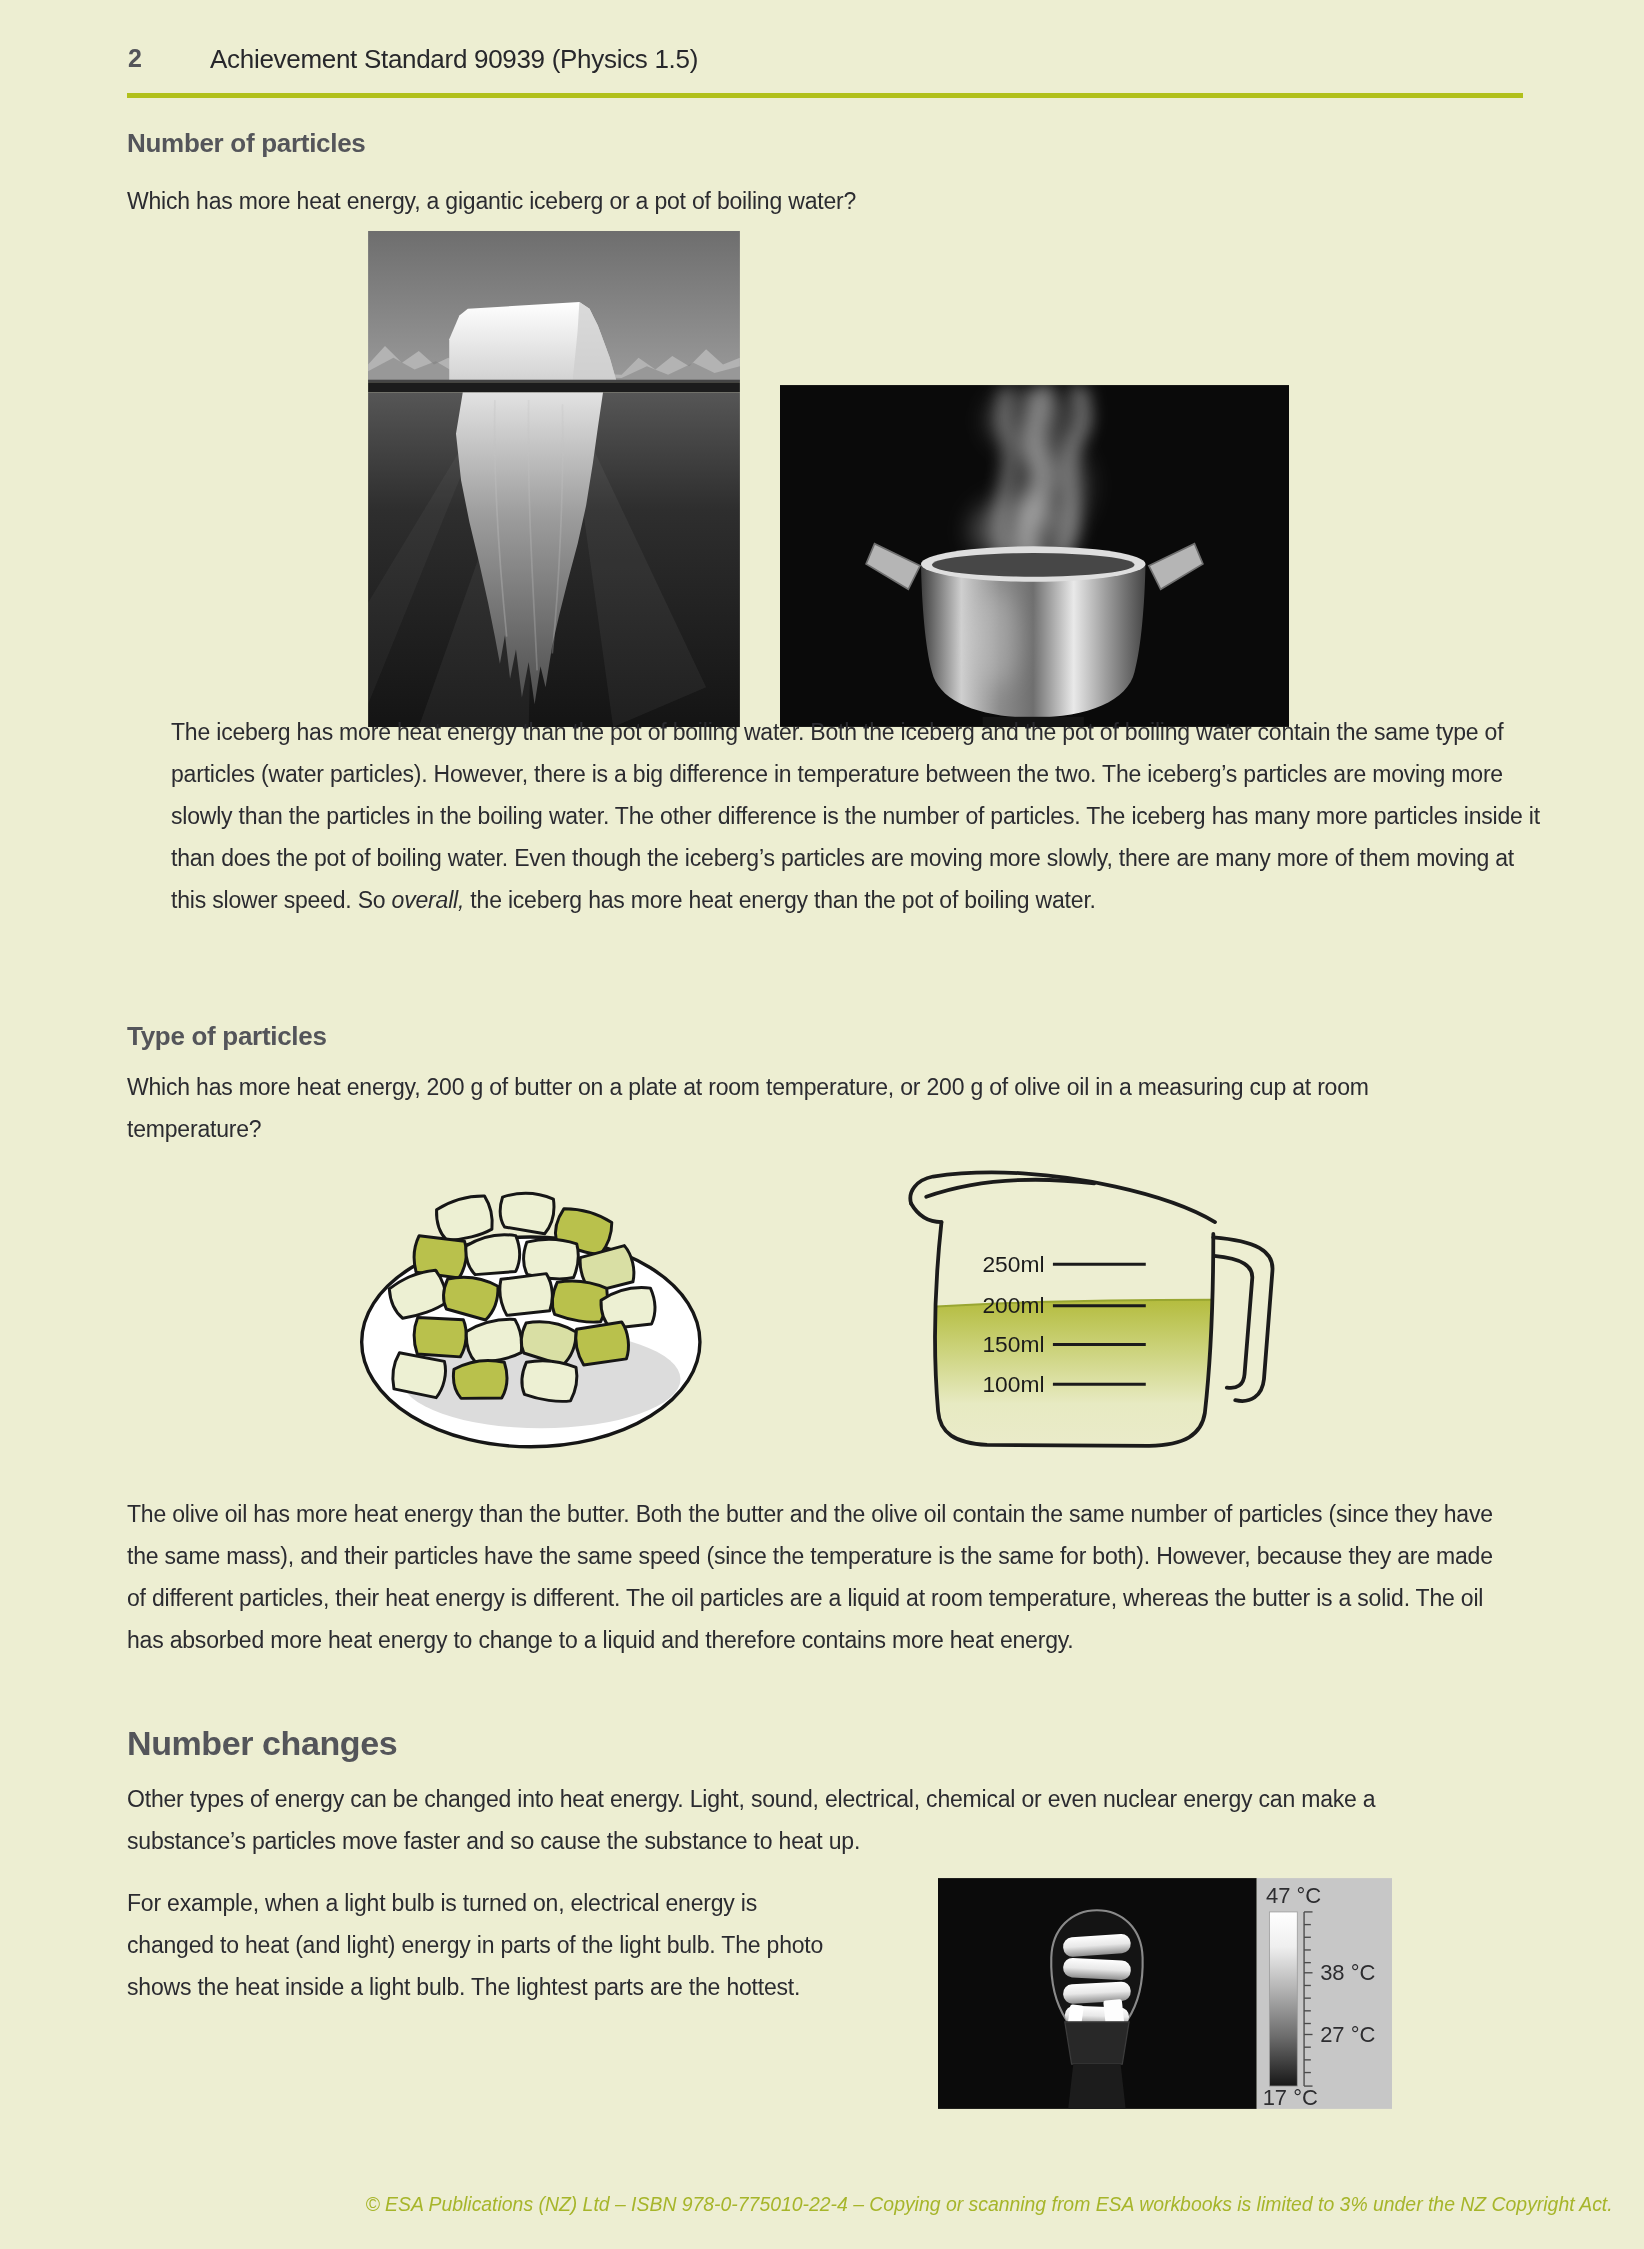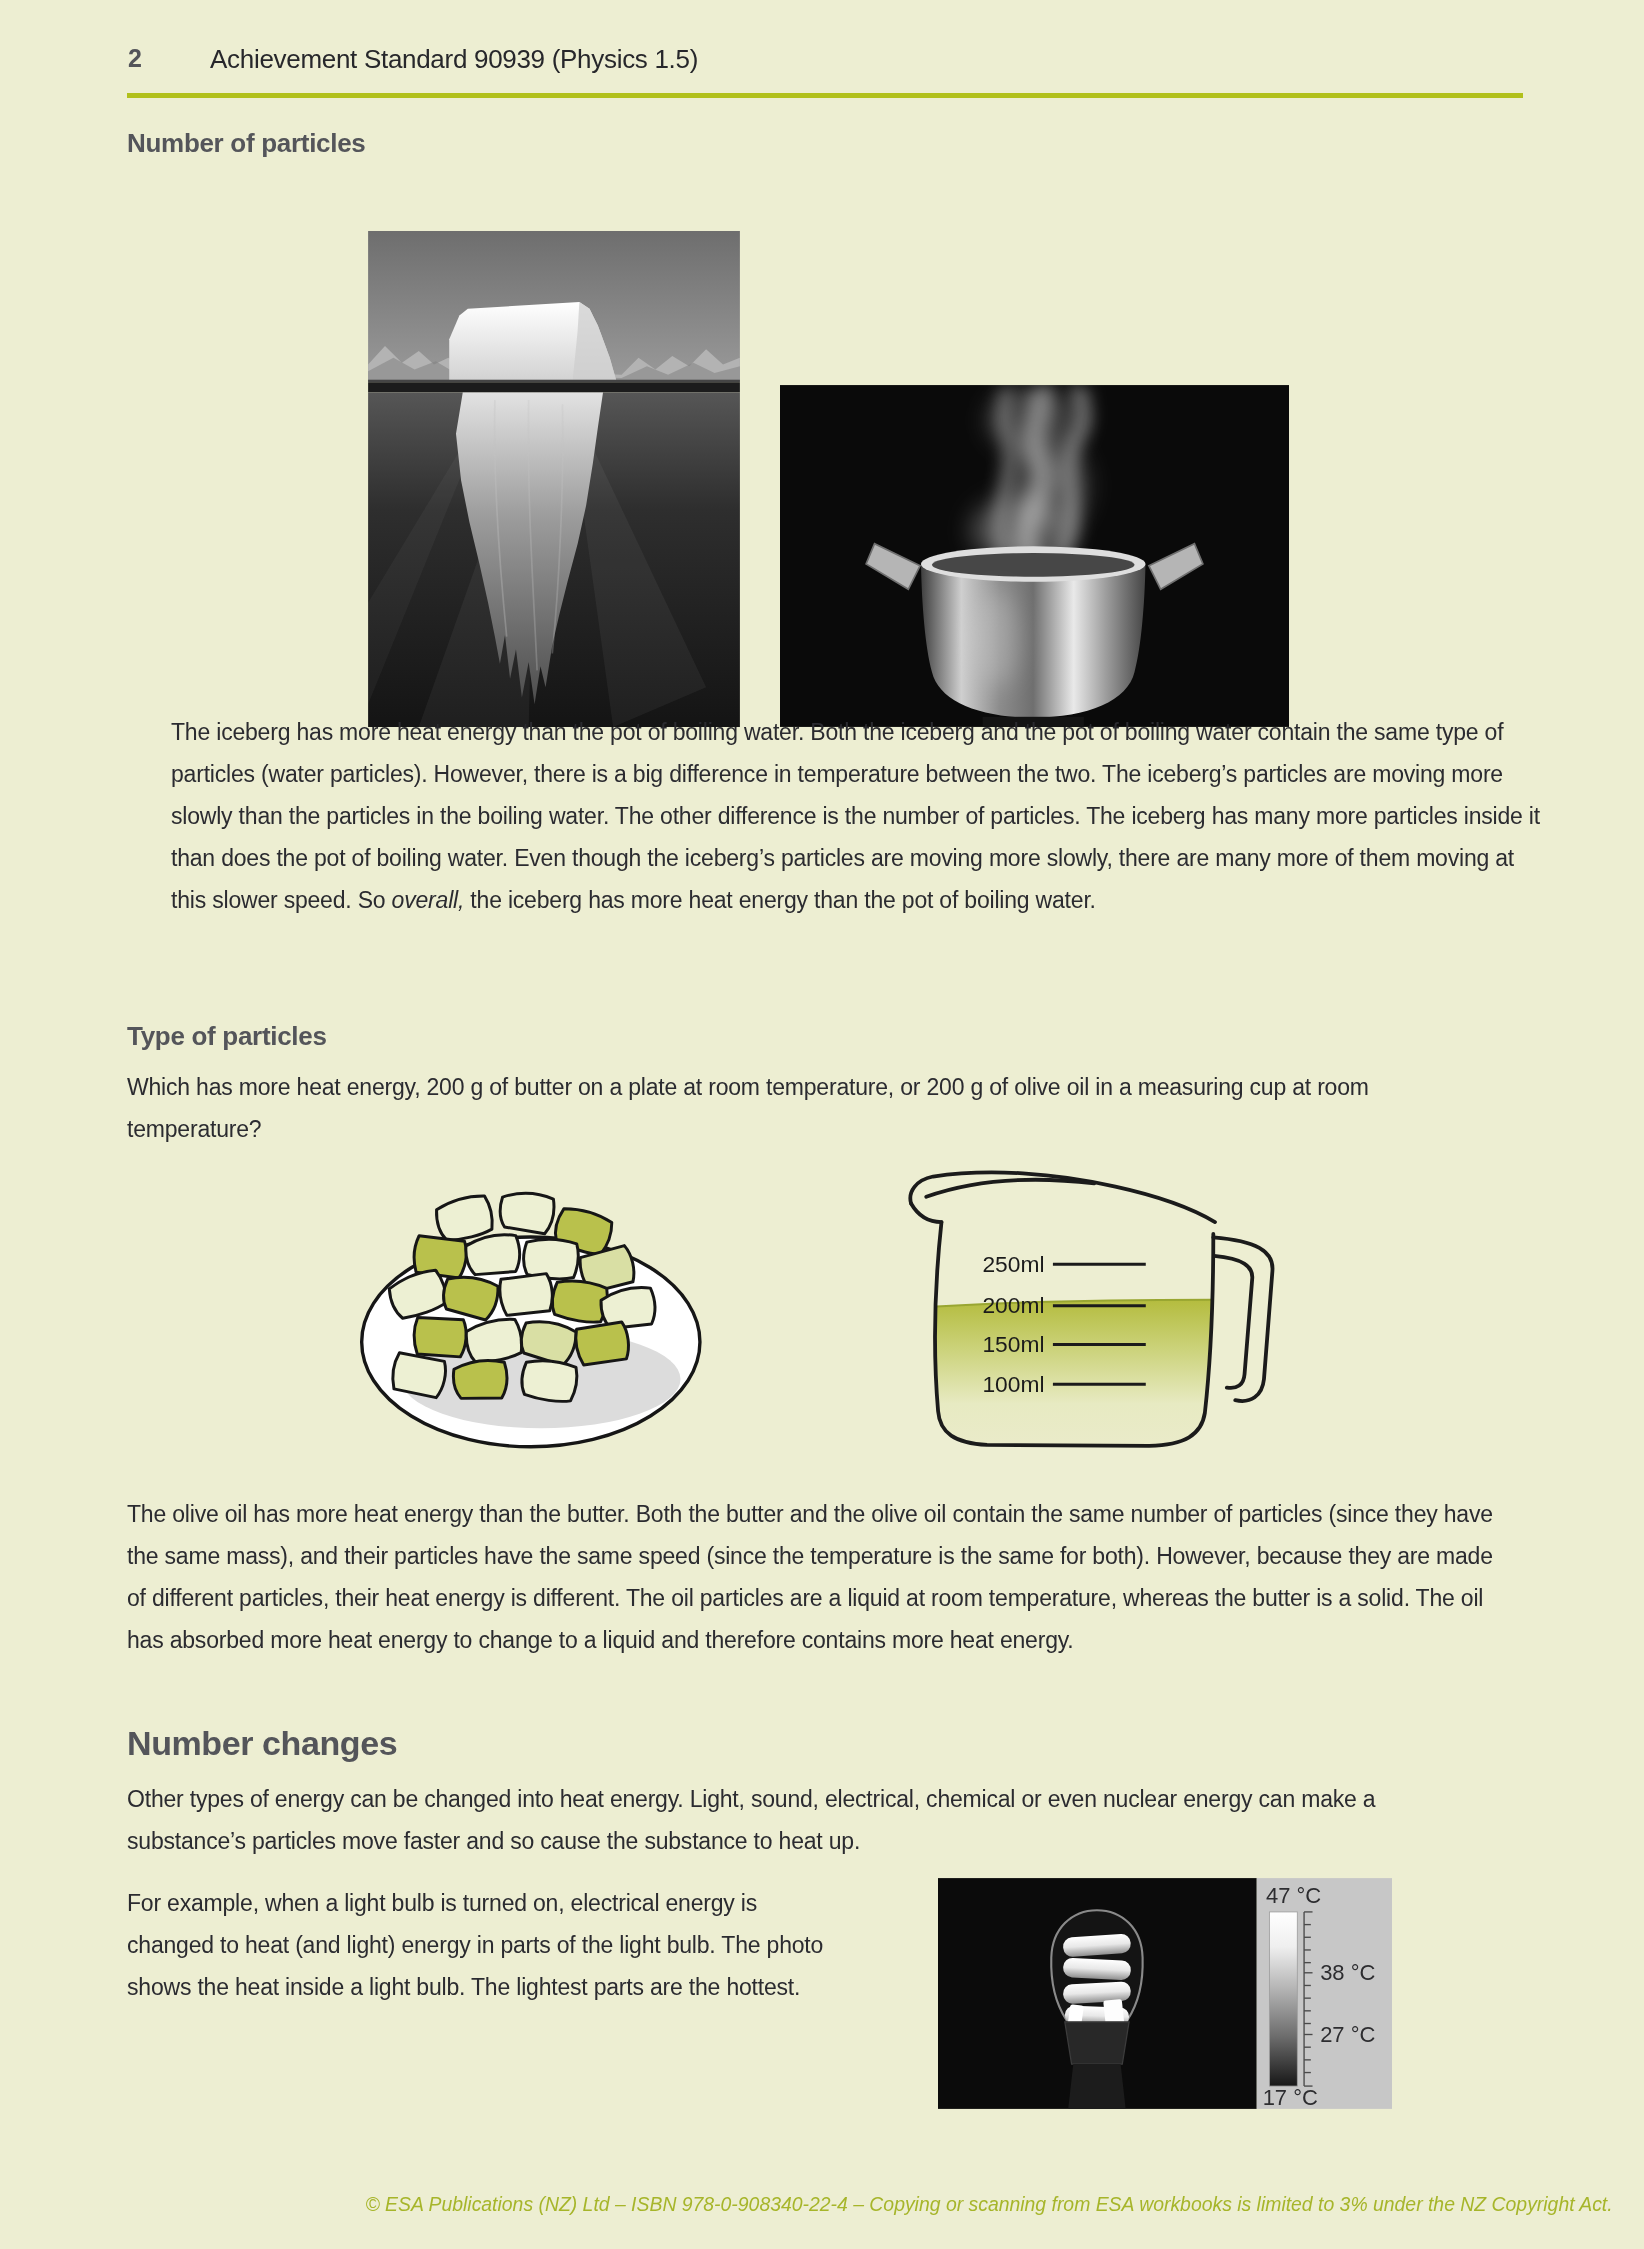--- a/index.html
+++ b/index.html
@@ -28,20 +28,21 @@
 </head>
 <body>
 
 <div class="page">
 
   <div class="abs header-num" style="left:128px; top:44px;">2</div>
   <div class="abs header-title" style="left:210px; top:44px;">Achievement Standard 90939 (Physics 1.5)</div>
   <div class="abs rule" style="left:127px; top:93px; width:1396px;"></div>
 
   <div class="abs h2" style="left:127px; top:128px;">Number of particles</div>
+  <div class="abs body-text" style="left:127px; top:180px; width:1369px;">Which has more heat energy, a gigantic iceberg or a pot of boiling water?</div>
 
   <svg class="abs" style="left:368px; top:231px;" width="372" height="496" viewBox="0 0 440 587">
     <defs>
       <linearGradient id="skyG" x1="0" y1="0" x2="0" y2="1">
         <stop offset="0" stop-color="#6e6e6e"></stop>
           <stop offset="1" stop-color="#9a9a9a"></stop>
       </linearGradient>
       <linearGradient id="underG" x1="0" y1="0" x2="0" y2="1">
         <stop offset="0" stop-color="#565656"></stop>
           <stop offset="0.35" stop-color="#2e2e2e"></stop>
@@ -237,16 +238,16 @@
       <line x1="433" y1="215" x2="441" y2="215"></line>
         <line x1="433" y1="230" x2="441" y2="230"></line>
       <line x1="433" y1="246" x2="443" y2="246"></line>
     </g>
     <text class="temp-label" x="388" y="30">47 °C</text>
     <text class="temp-label" x="452" y="121">38 °C</text>
     <text class="temp-label" x="452" y="194">27 °C</text>
     <text class="temp-label" x="384" y="268">17 °C</text>
   </svg>
 
-  <div class="abs footer" style="left:989px; top:2193px;">© ESA Publications (NZ) Ltd  –  ISBN 978-0-908340-22-4  –  Copying or scanning from ESA workbooks is limited to 3% under the NZ Copyright Act.</div>
+  <div class="abs footer" style="left:989px; top:2193px;">© ESA Publications (NZ) Ltd  –  ISBN 978-0-775010-22-4  –  Copying or scanning from ESA workbooks is limited to 3% under the NZ Copyright Act.</div>
 
 </div>
 
 
 </body></html>

